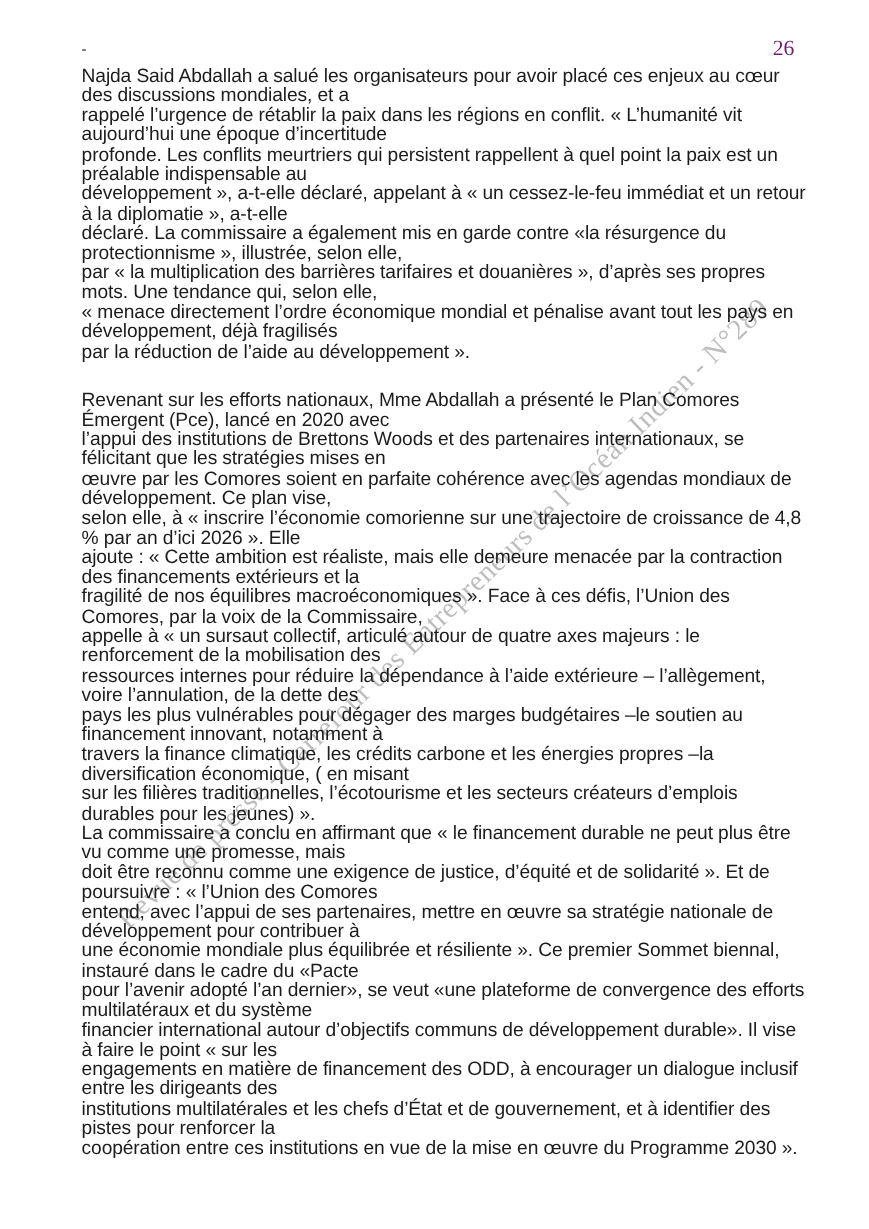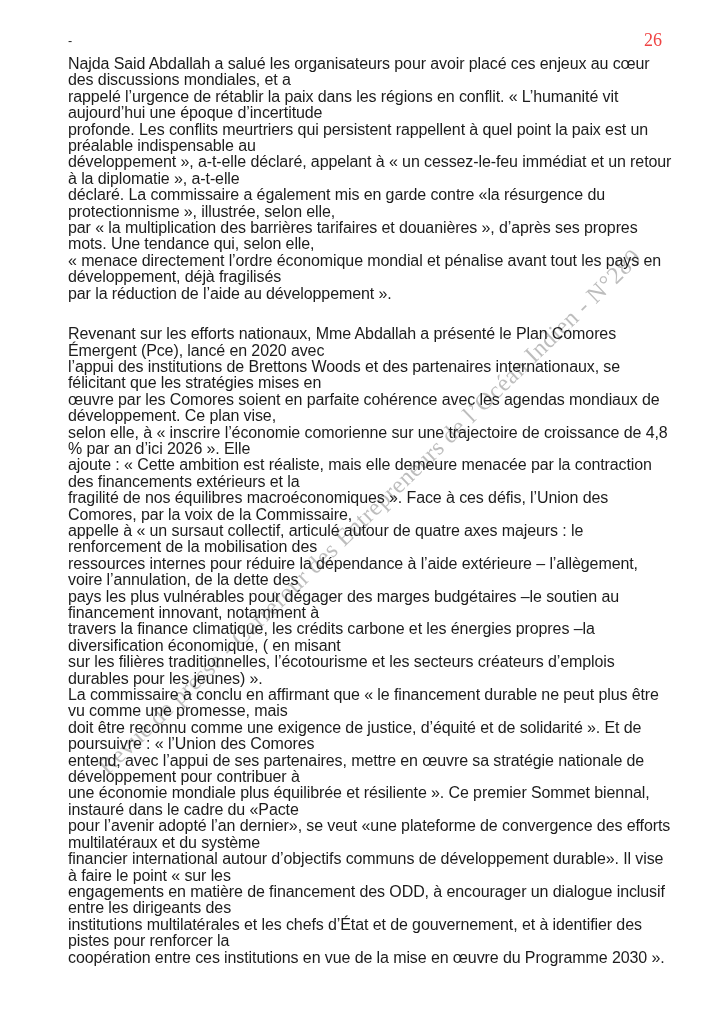--- a/index.html
+++ b/index.html
@@ -41,21 +41,21 @@
     font-size: 12.5px;
     color: #1c1c1c;
     z-index: 1;
   }
   .page-number {
     position: absolute;
     top: 30px;
     right: 62px;
     font-family: "Liberation Serif", serif;
     font-size: 18px;
-    color: #ef4444;
+    color: #701a75;
     z-index: 1;
   }
   .content {
     position: absolute;
     left: 68px;
     top: 56px;
     width: 606px;
     z-index: 1;
   }
   .para {

